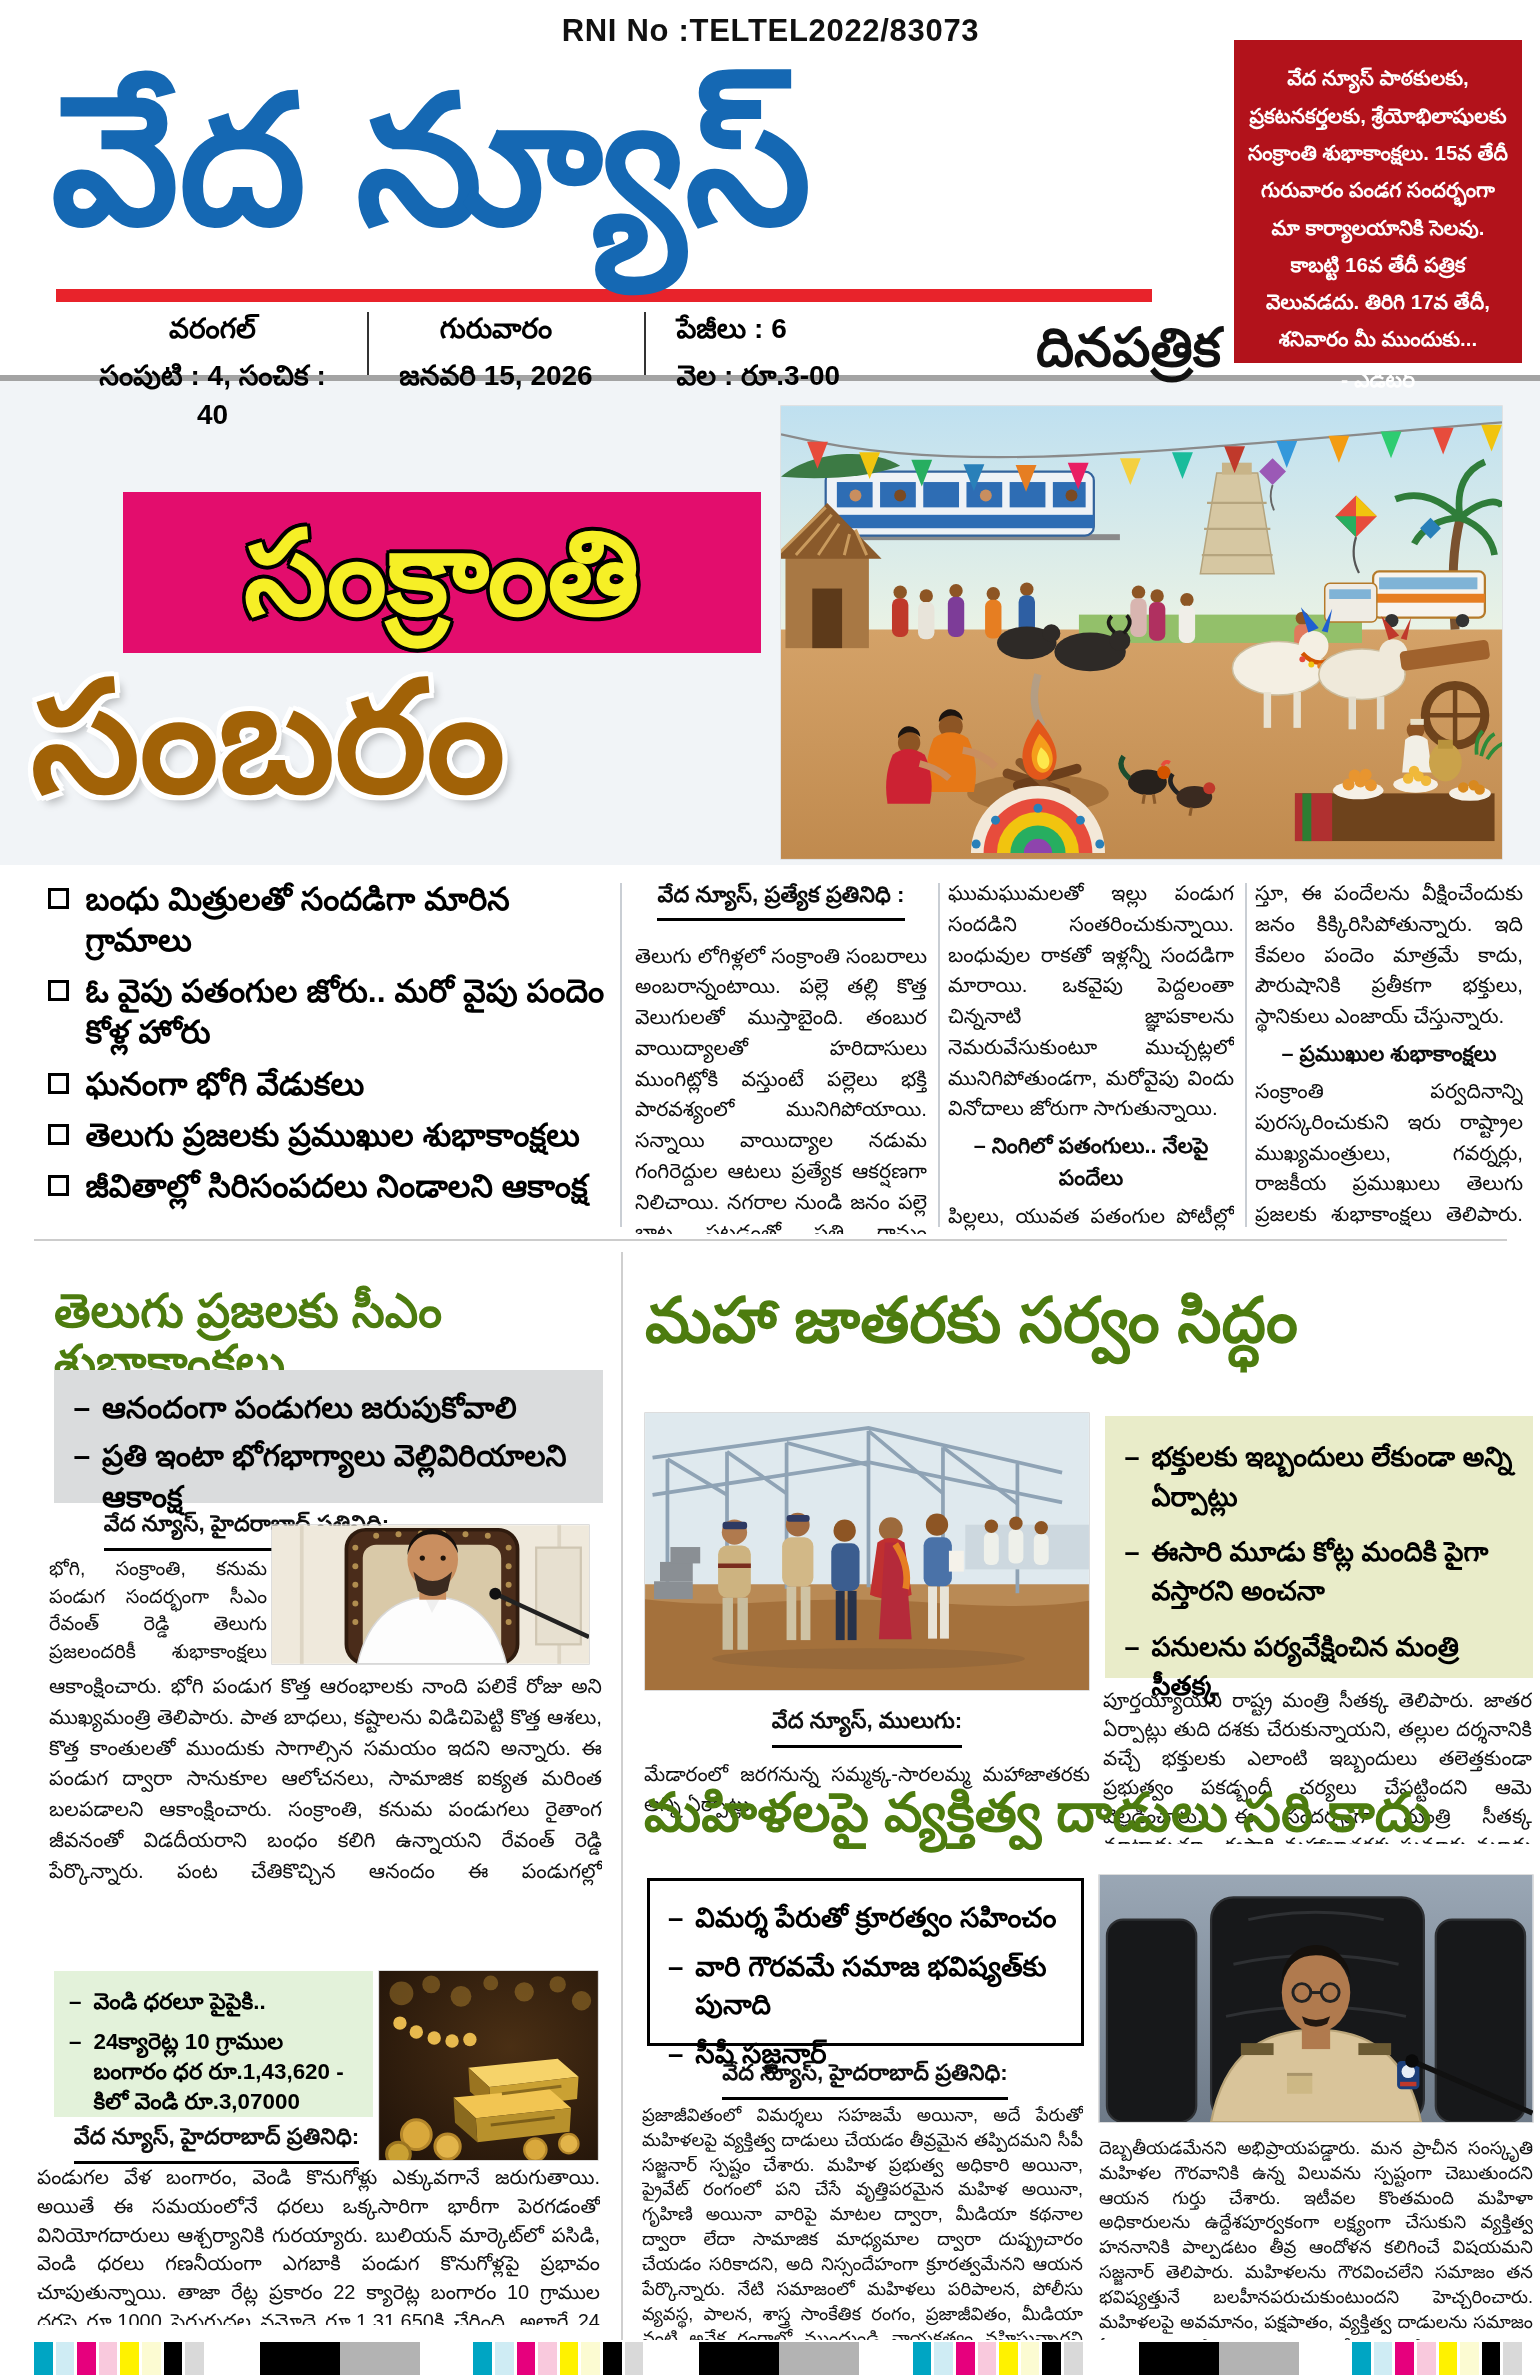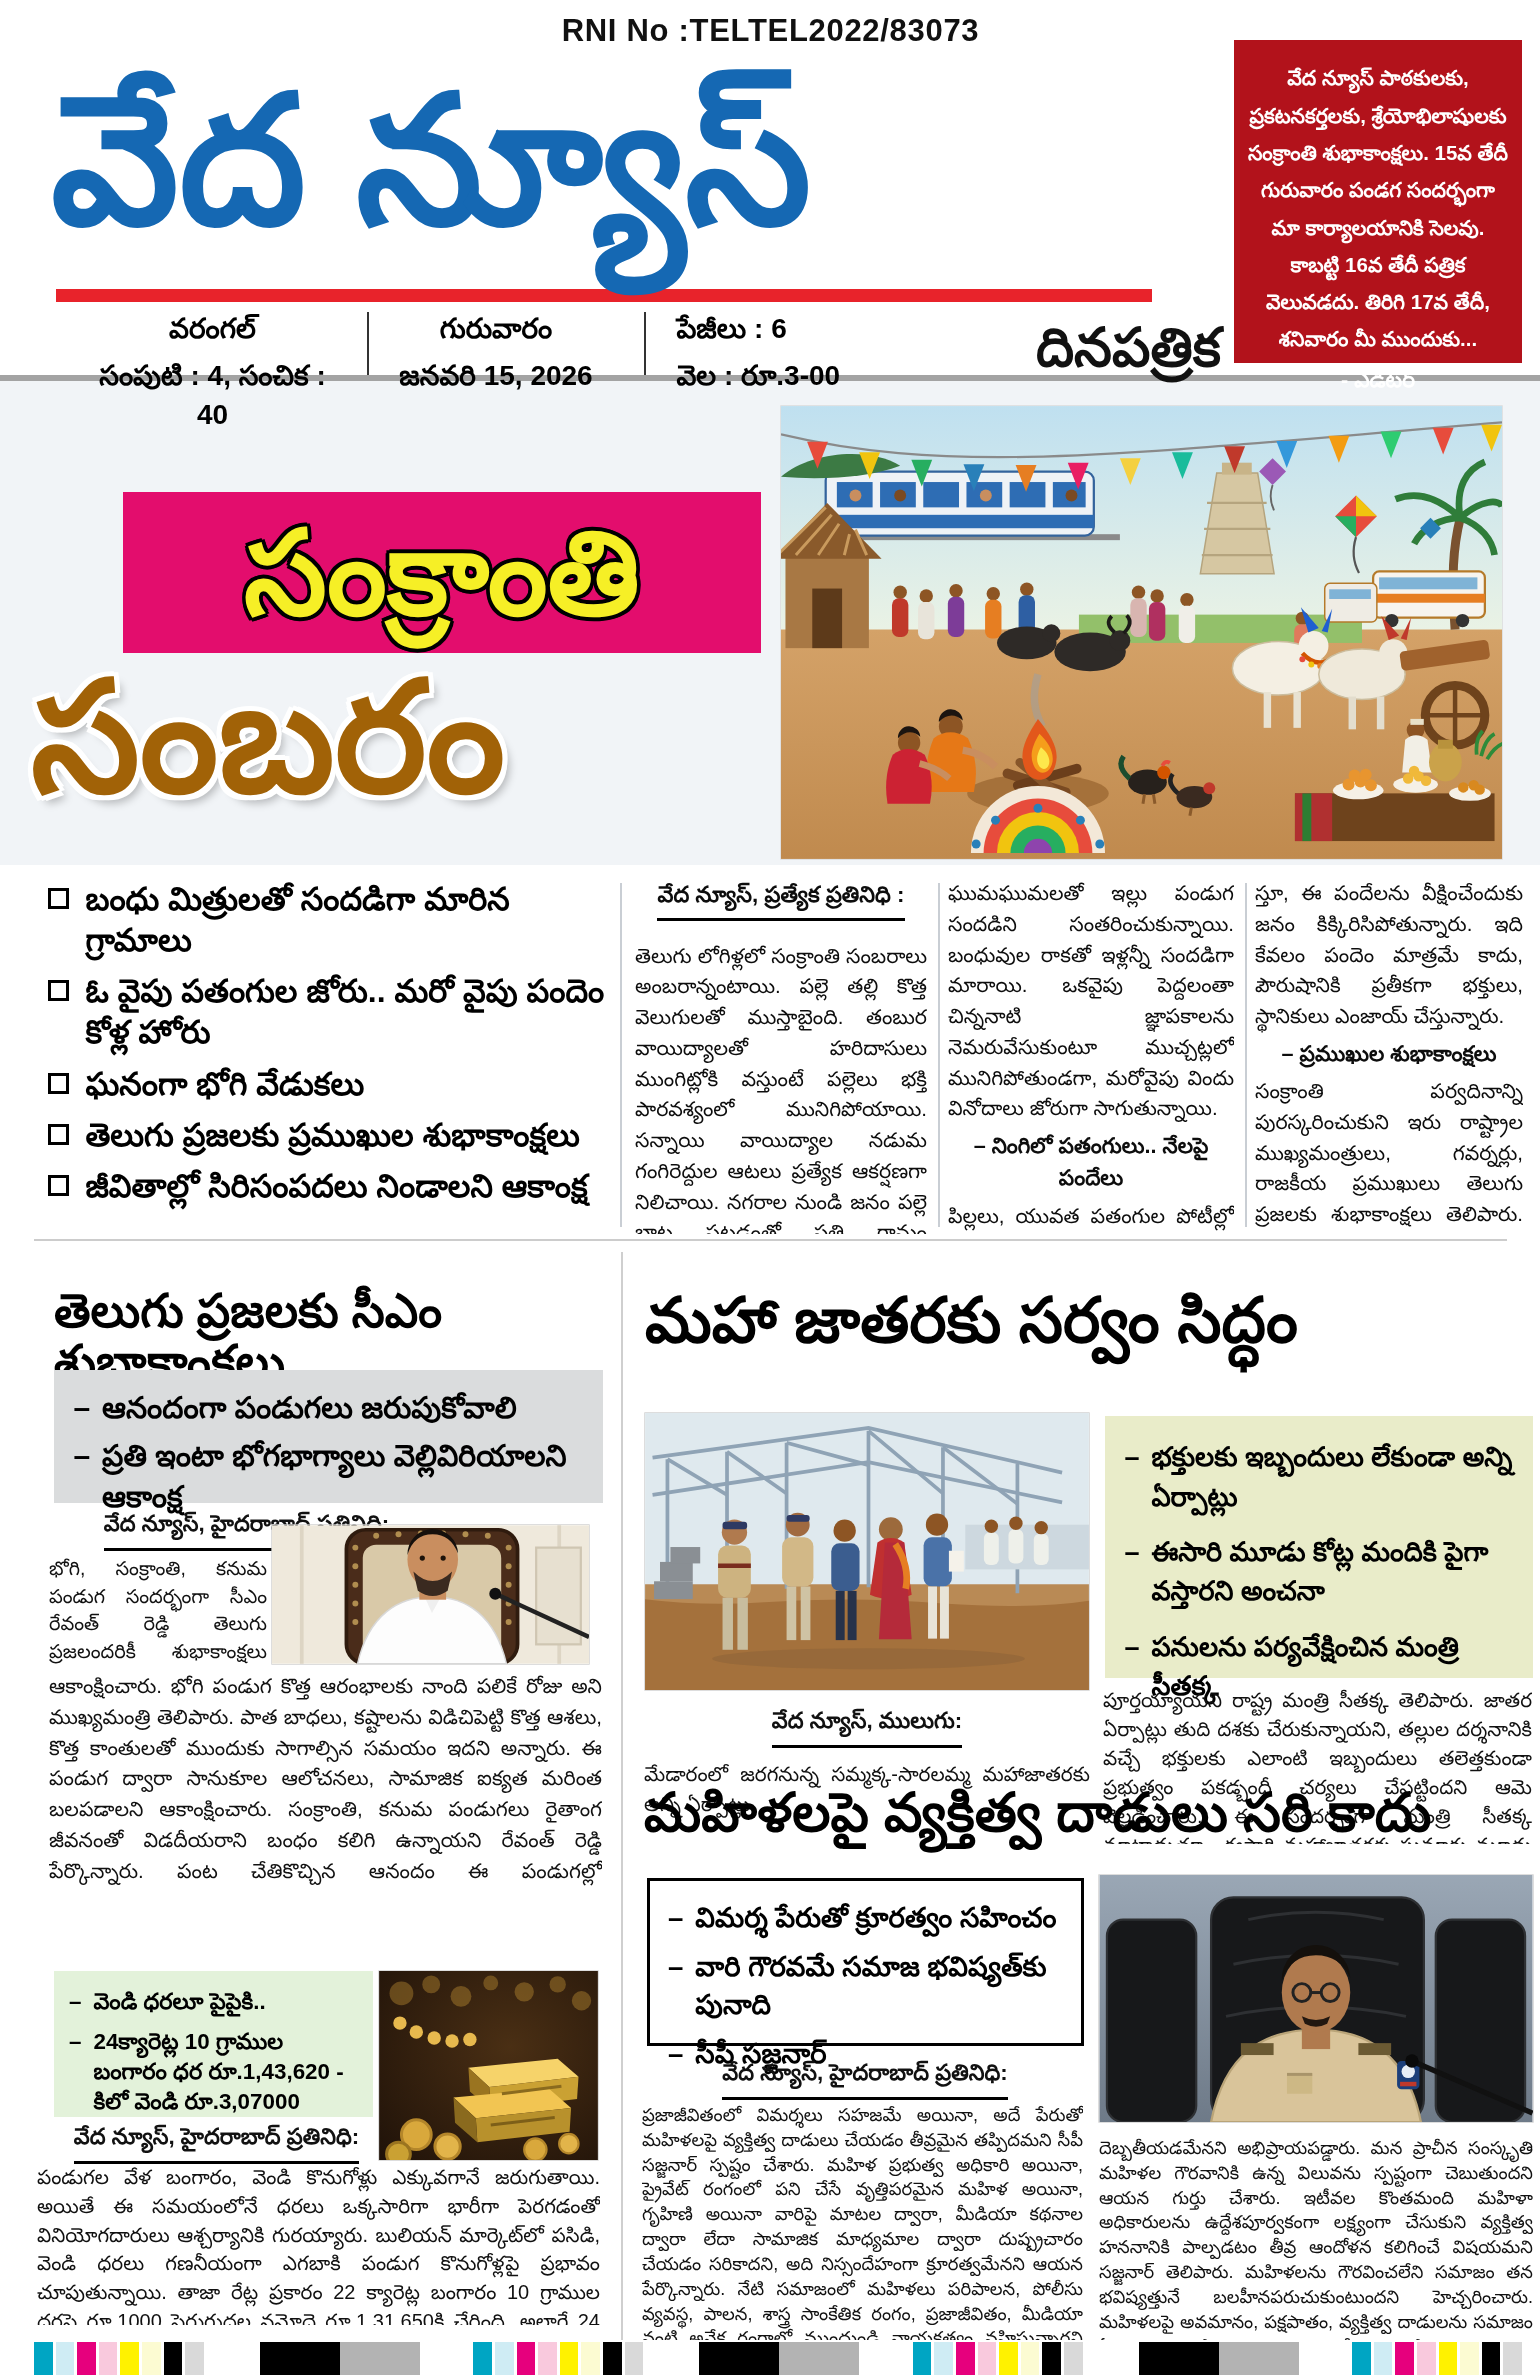--- a/index.html
+++ b/index.html
@@ -45,21 +45,21 @@
   .byline{text-align:center;font-weight:bold;font-size:22.4px;margin-bottom:20px;}
   .byline span{display:inline-block;border-bottom:3px solid #000;padding-bottom:6px;}
   .subhead{font-weight:bold;font-size:21.6px;margin:6px 0;text-align:center;}
   .colrule{width:1.5px;background:#c9ced4;}
 
   
   #mid-divider{top:1239px;left:34px;width:1473px;height:1.5px;background:#cccccc;}
   #center-rule{top:1252px;left:621px;width:1.5px;height:1088px;background:#cfcfcf;}
 
   
-  .headline{font-weight:bold;color:#000000;line-height:1.08;}
+  .headline{font-weight:bold;color:#4d7c0f;line-height:1.08;}
   #cm-headline{top:1286px;left:54px;width:552px;font-size:47px;}
   #cm-box{top:1370px;left:54px;width:549px;height:133px;background:#dadcdd;padding:18px 19.4px;}
   .dash-item{display:flex;font-weight:bold;line-height:1.35;color:#000;}
   .dash-item .dash{flex:none;margin-right:12px;}
   #cm-box .dash-item{font-size:30px;margin-bottom:7.5px;}
   #cm-byline{top:1511px;left:60px;width:373px;}
   #cm-intro{top:1555px;left:49px;width:218px;height:112px;font-size:19.4px;line-height:1.42;text-align:justify;overflow:hidden;}
   #cm-photo{top:1525px;left:272px;width:317px;height:139px;overflow:hidden;box-shadow:0 0 0 0.7px #cfcfcf;}
   #cm-body{top:1671px;left:49px;width:553px;height:218px;font-size:20.5px;line-height:1.5;text-align:justify;overflow:hidden;}
 

